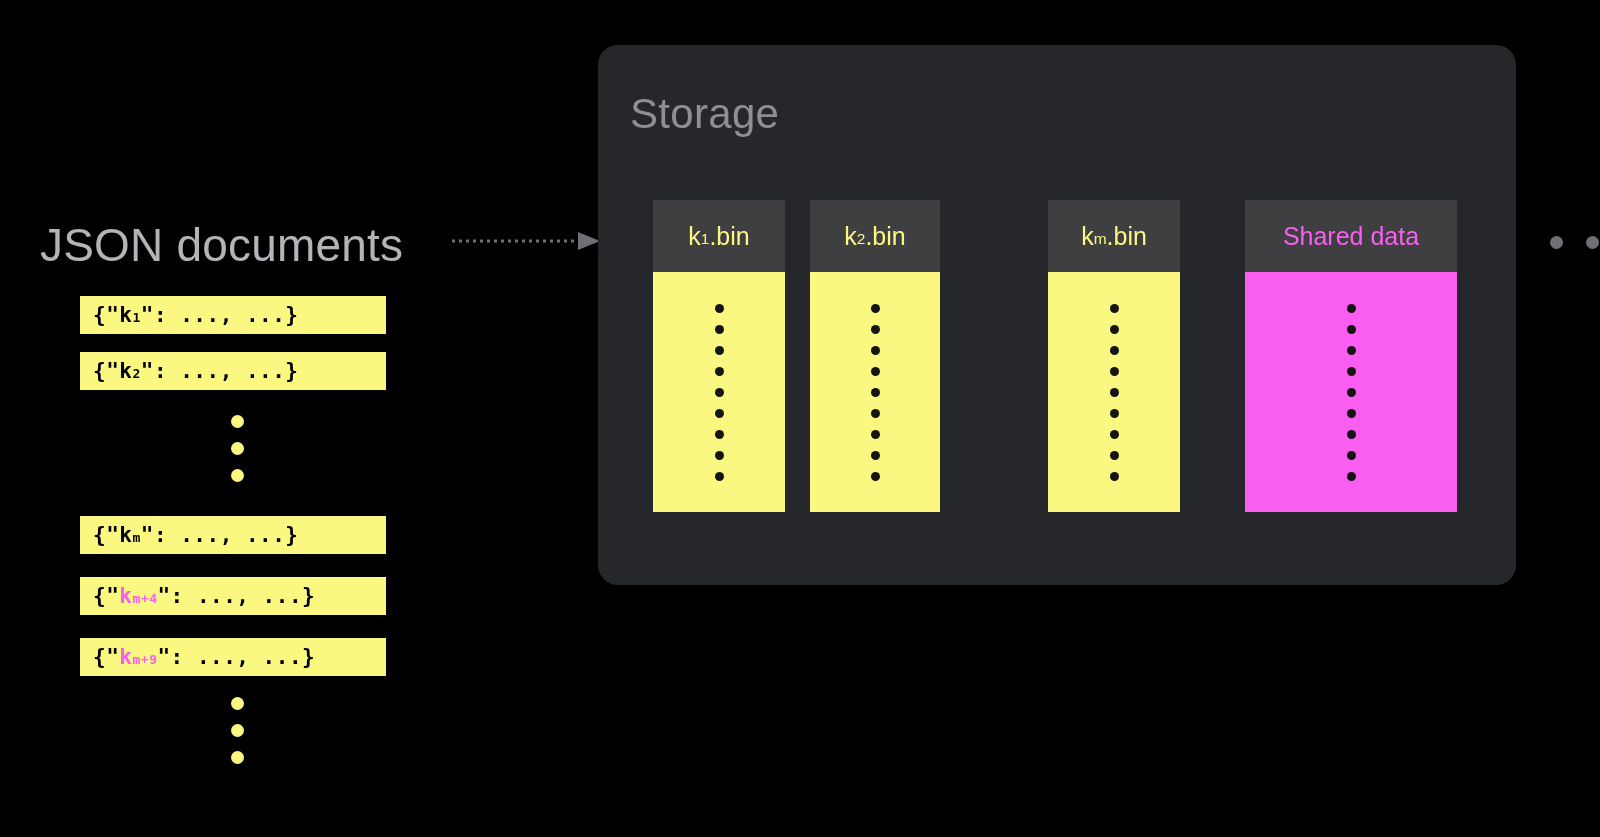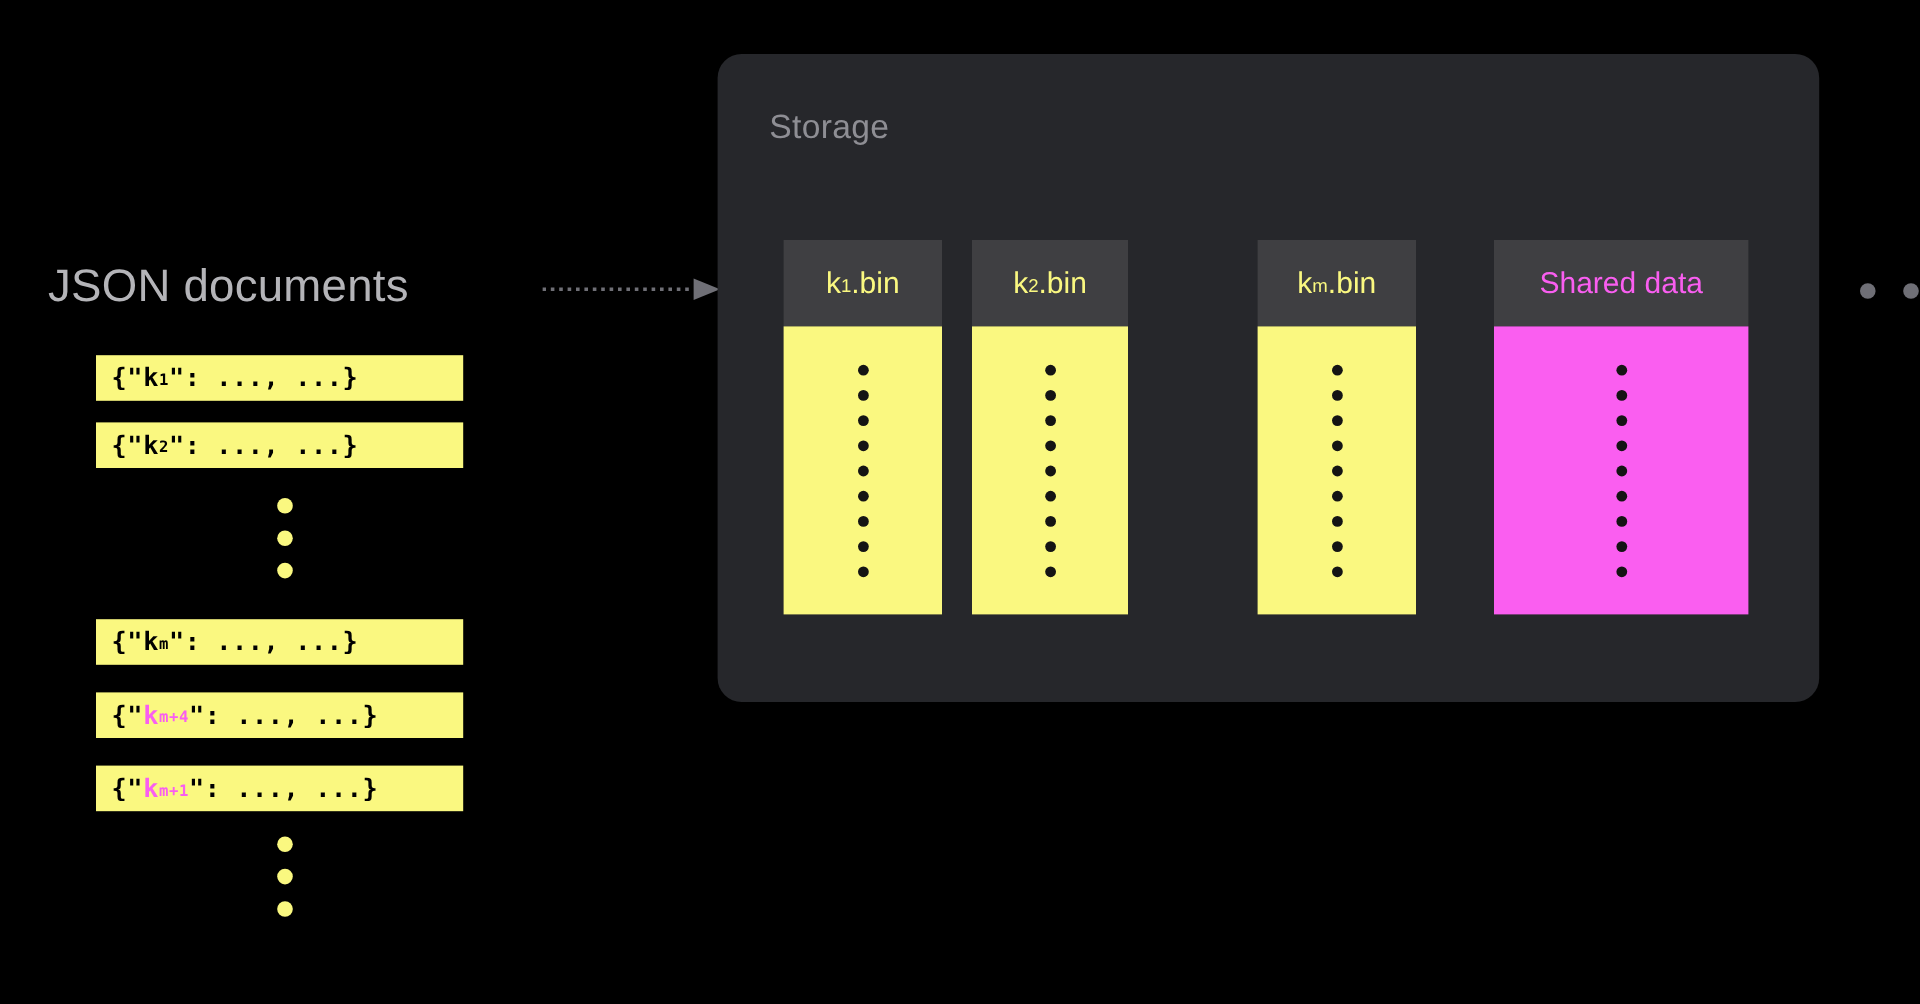--- a/index.html
+++ b/index.html
@@ -20,21 +20,21 @@
     position: absolute;
     left: 0;
     top: 0;
     width: 470px;
     height: 837px;
   }
   #documents-title {
     position: absolute;
     left: 40px;
     top: 218px;
-    font-size: 38px;
+    font-size: 46px;
     color: #b4b4b8;
     letter-spacing: 0.2px;
     white-space: nowrap;
   }
   .doc-box {
     position: absolute;
     left: 80px;
     width: 306px;
     height: 38px;
     background: #faf880;
@@ -76,23 +76,23 @@
     position: absolute;
     left: 598px;
     top: 45px;
     width: 918px;
     height: 540px;
     background: #26272b;
     border-radius: 20px;
   }
   #storage-title {
     position: absolute;
-    left: 43px;
+    left: 32px;
     top: 45px;
-    font-size: 28px;
+    font-size: 42px;
     color: #8e8e94;
     letter-spacing: 0.3px;
   }
 
   .bin {
     position: absolute;
     top: 155px;
   }
   .bin-header {
     height: 72px;
@@ -190,21 +190,21 @@
   <div class="doc-box" style="top:577px">
     <span>{"</span>
       <span class="key-pink">k</span>
       <sub class="key-pink">m+4</sub>
       <span>": ...,  ...}</span>
   </div>
 
   <div class="doc-box" style="top:638px">
     <span>{"</span>
       <span class="key-pink">k</span>
-      <sub class="key-pink">m+1</sub>
+      <sub class="key-pink">m+9</sub>
       <span>": ...,  ...}</span>
   </div>
 
   <div class="vdots" style="left:231px; top:697px">
     <span></span>
     <span></span>
     <span></span>
   </div>
 </section>
 

